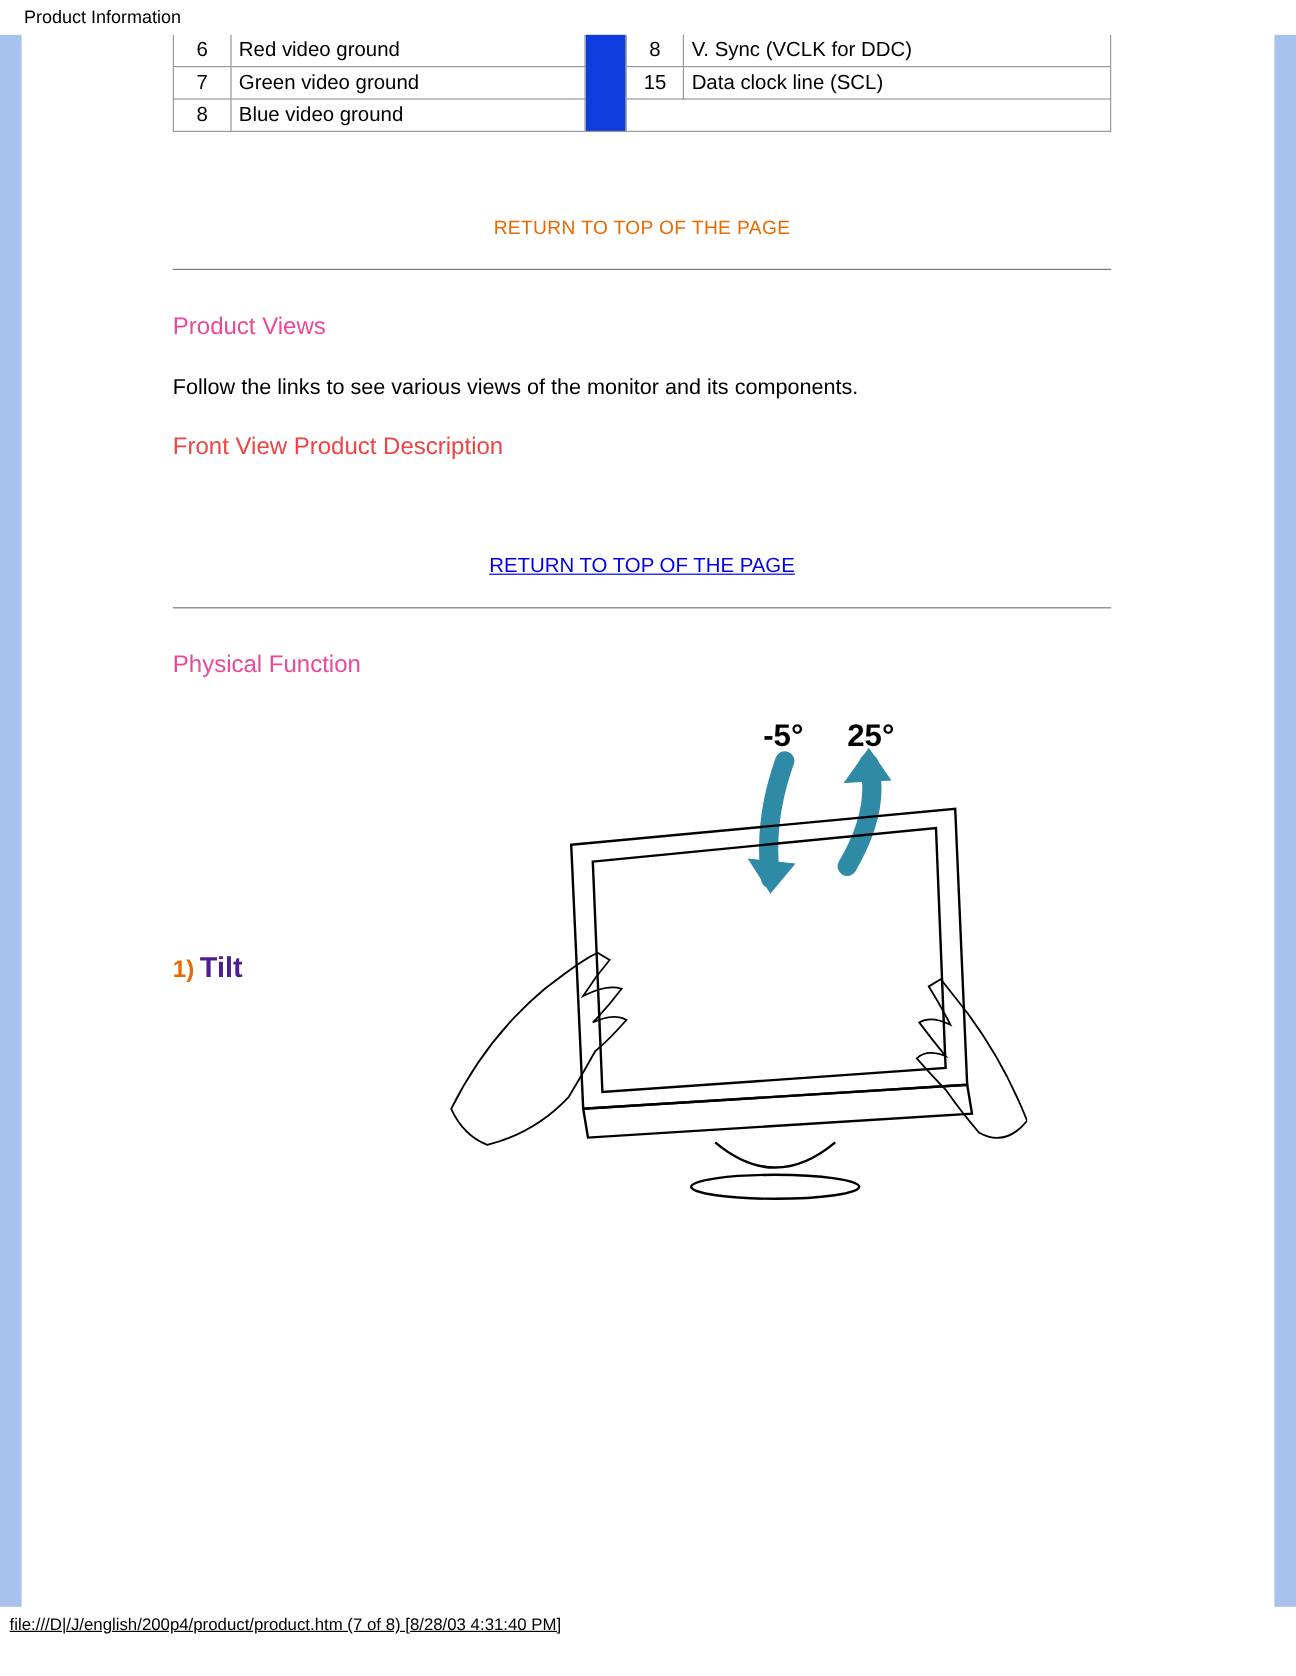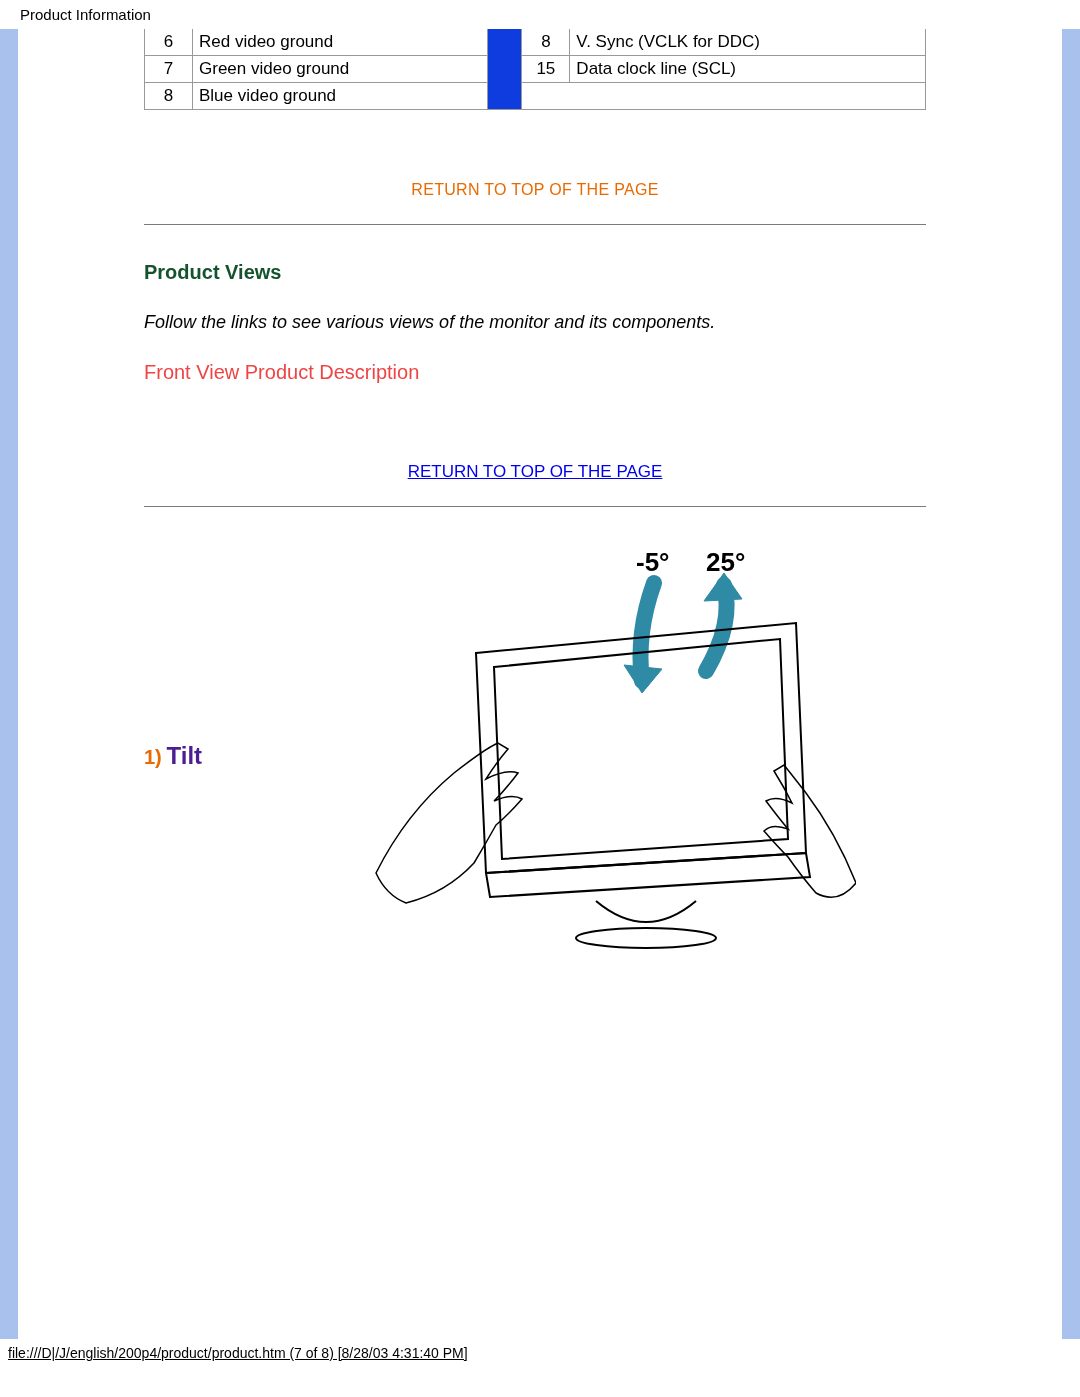--- a/index.html
+++ b/index.html
@@ -71,29 +71,28 @@
     font-size: 16px;
     font-variant: small-caps;
     letter-spacing: 0.3px;
   }
   hr.sep {
     border: none;
     border-top: 1px solid #7a7a7a;
     margin: 0 0 36px 0;
   }
   h2.blue {
-    color: #14532d;
+    color: #ec4899;
     font-size: 20px;
-    font-weight: bold;
+    font-weight: normal;
     margin: 0 0 28px 0;
   }
   p.body {
     margin: 0 0 28px 0;
     font-size: 18px;
-    font-style: italic;
   }
   a.bluelink {
     color: #ef4444;
     text-decoration: none;
     font-size: 20px;
   }
   .tilt-row {
     display: flex;
     align-items: center;
     gap: 12px;
@@ -165,20 +164,21 @@
     <h2 class="blue">Product Views</h2>
     <p class="body">Follow the links to see various views of the monitor and its components.</p>
     <a href="#" class="bluelink">Front View Product Description</a>
 
     <div class="return-top-2">
       <a href="#">RETURN TO TOP OF THE PAGE</a>
     </div>
     <hr class="sep">
 
     
+    <h2 class="blue">Physical Function</h2>
 
     <div class="tilt-row">
       <div class="tilt-label">
         <span class="num">1)</span>
         <span class="txt">Tilt</span>
       </div>
       <div class="tilt-figure">
         <svg viewBox="0 0 520 420">
 
           <text x="300" y="28" font-size="26" font-weight="bold" fill="#000">-5°</text>

